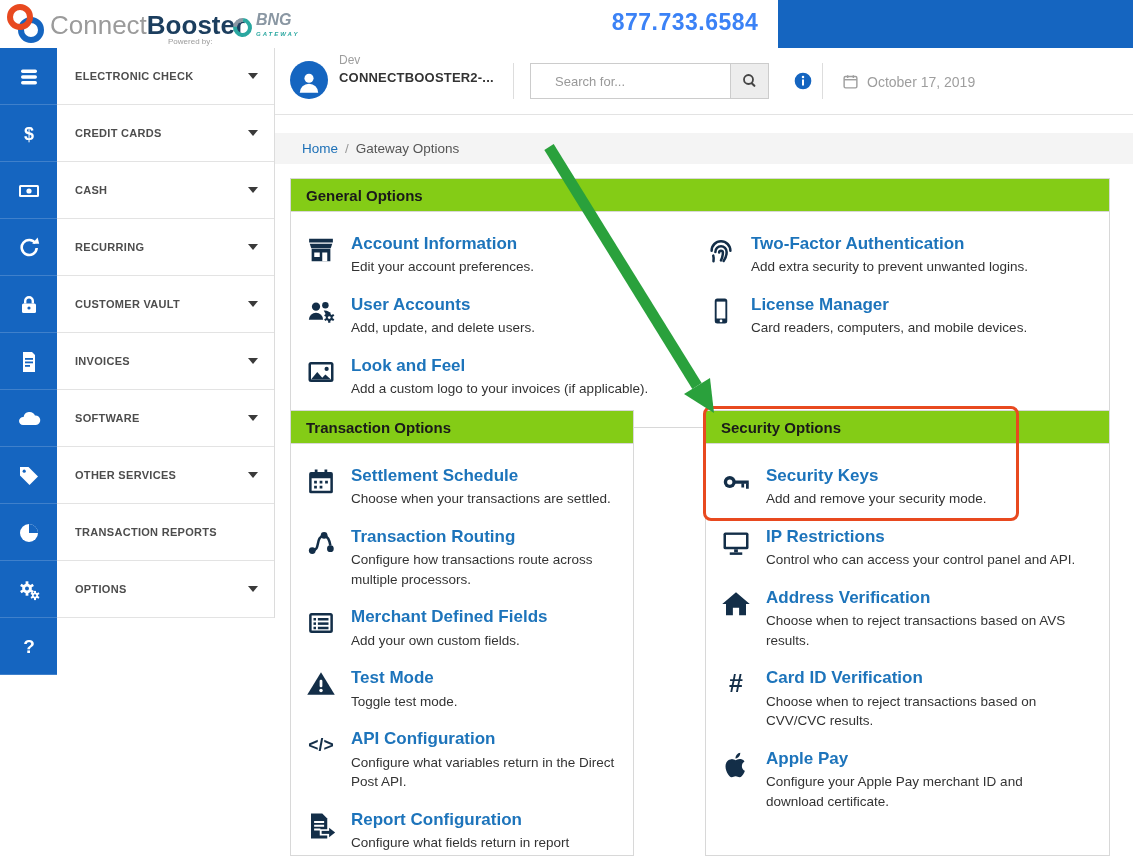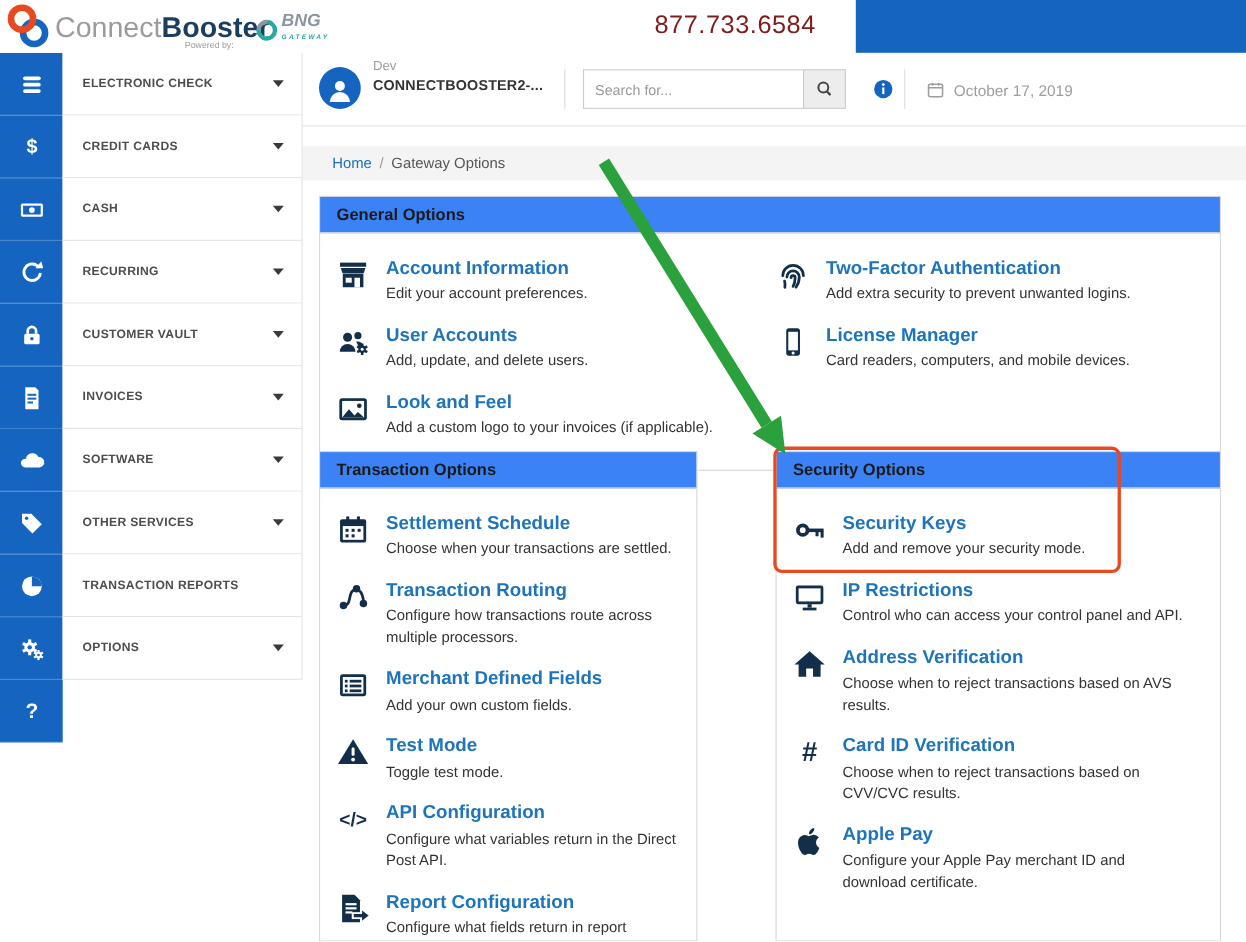--- a/index.html
+++ b/index.html
@@ -15,21 +15,21 @@
   .ring-orange{width:26px;height:26px;border:6px solid #e8491f;left:1px;top:2px;z-index:2}
   .ring-blue{width:26px;height:26px;border:6px solid #1565c0;left:12px;top:15px}
   .brandtext{font-size:26px;line-height:46px;white-space:nowrap}
   .brand-connect{color:#9b9b9b;font-weight:400}
   .brand-booster{color:#1c3e5e;font-weight:700}
   .pby{position:absolute;left:168px;top:37px;font-size:8px;color:#9b9b9b}
   .bnglogo{position:absolute;left:233px;top:13px;display:flex;align-items:center;gap:4px}
   .bngswirl{width:19px;height:19px;border-radius:50%;border:4px solid #2aa7a0;border-top-color:#8a97a3;transform:rotate(-40deg)}
   .bngtxt{font-weight:700;font-style:italic;color:#8a97a3;font-size:16px;line-height:14px}
   .bngtxt em{display:block;font-style:italic;font-size:6px;color:#2aa7a0;letter-spacing:2px;font-weight:700}
-  .phone{position:absolute;left:595px;top:9px;width:180px;text-align:left;font-size:23px;color:#7f1d1d;font-weight:400;letter-spacing:.5px}
+  .phone{position:absolute;left:595px;top:9px;width:180px;text-align:center;font-size:23px;color:#3b82f6;font-weight:700;letter-spacing:.5px}
   .bluebar{position:absolute;left:778px;top:0;width:355px;height:48px;background:#1565c0}
 
   
   .rail{position:absolute;left:0;top:48px;width:57px;z-index:2}
   .tile{width:57px;height:57px;background:#1565c0;display:flex;align-items:center;justify-content:center;box-shadow:inset 0 -1px rgba(255,255,255,.18);cursor:pointer}
   .tile svg{width:24px;height:24px}
   .menu{position:absolute;left:57px;top:48px;width:218px;background:#fff;border-right:1px solid #dcdcdc;z-index:2}
   .mitem{height:57px;display:flex;align-items:center;justify-content:space-between;padding:0 16px 0 18px;border-bottom:1px solid #e3e3e3;background:#fff;cursor:pointer}
   .mlabel{font-size:11px;font-weight:700;color:#4d4d4d;letter-spacing:.3px}
   .chev{width:0;height:0;border-left:5px solid transparent;border-right:5px solid transparent;border-top:6px solid #3a3a3a}
@@ -38,37 +38,37 @@
   .topbar{position:absolute;left:275px;top:48px;width:858px;height:67px;background:#fff;border-bottom:1px solid #e3e3e3;z-index:1}
   .avatar{position:absolute;left:15px;top:13px;width:38px;height:38px;border-radius:50%;background:#1565c0;display:flex;align-items:center;justify-content:center;overflow:hidden;cursor:pointer}
   .avatar svg{width:26px;height:26px;margin-top:4px}
   .userblock{position:absolute;left:64px;top:5px;cursor:pointer}
   .urole{font-size:12px;color:#9e9e9e}
   .uname{font-size:13px;font-weight:700;color:#333;letter-spacing:.2px;margin-top:3px}
   .vdiv{position:absolute;top:15px;height:36px;border-left:1px solid #ddd}
   .vdiv1{left:238px}
   .vdiv2{left:547px}
   .searchwrap{position:absolute;left:255px;top:15px;display:flex}
-  .searchinput{width:200px;height:36px;border:1px solid #ccc;border-right:none;padding:0 10px;font-size:13px;color:#333;outline:none;font-family:"Liberation Sans",sans-serif}
+  .searchinput{width:200px;height:36px;border:1px solid #ccc;border-right:none;padding:0 24px;font-size:13px;color:#333;outline:none;font-family:"Liberation Sans",sans-serif}
   .searchinput::placeholder{color:#999}
   .searchbtn{width:39px;height:36px;background:#ededed;border:1px solid #ccc;display:flex;align-items:center;justify-content:center;cursor:pointer}
   .searchbtn svg{width:18px;height:18px}
   .infoicon{position:absolute;left:518px;top:23px;width:20px;height:20px;cursor:pointer}
   .calicon{position:absolute;left:567px;top:25px;width:17px;height:17px}
   .datetext{position:absolute;left:592px;top:26px;font-size:14px;color:#9e9e9e}
 
   
   .crumb{position:absolute;left:275px;top:133px;width:858px;height:31px;background:#f4f4f4;display:flex;align-items:center;padding-left:27px;gap:7px;font-size:13.5px}
   .crumb-home{color:#1d70b7;text-decoration:none;cursor:pointer}
   .crumb-sep{color:#999}
   .crumb-cur{color:#555}
 
   
   .panel{position:absolute;background:#fff;border:1px solid #d8d8d8}
-  .phead{height:33px;background:#3b82f6;border-bottom:1px solid #d8d8d8;display:flex;align-items:center;padding:0 15px;font-size:15px;font-weight:700;color:#1a1a1a}
+  .phead{height:33px;background:#84cc16;border-bottom:1px solid #d8d8d8;display:flex;align-items:center;padding:0 15px;font-size:15px;font-weight:700;color:#1a1a1a}
   .pbody{padding:22px 12px 10px 15px}
   .panel-general{left:290px;top:178px;width:820px}
   .panel-transaction{left:290px;top:410px;width:344px;height:446px}
   .panel-security{left:705px;top:410px;width:405px;height:446px}
   .general-cols{display:flex}
   .gcol-left{width:400px}
   .gcol-right{flex:1}
 
   .opt{display:flex;margin-bottom:18px}
   .oicon{width:45px;flex:0 0 45px;padding-top:1px}

